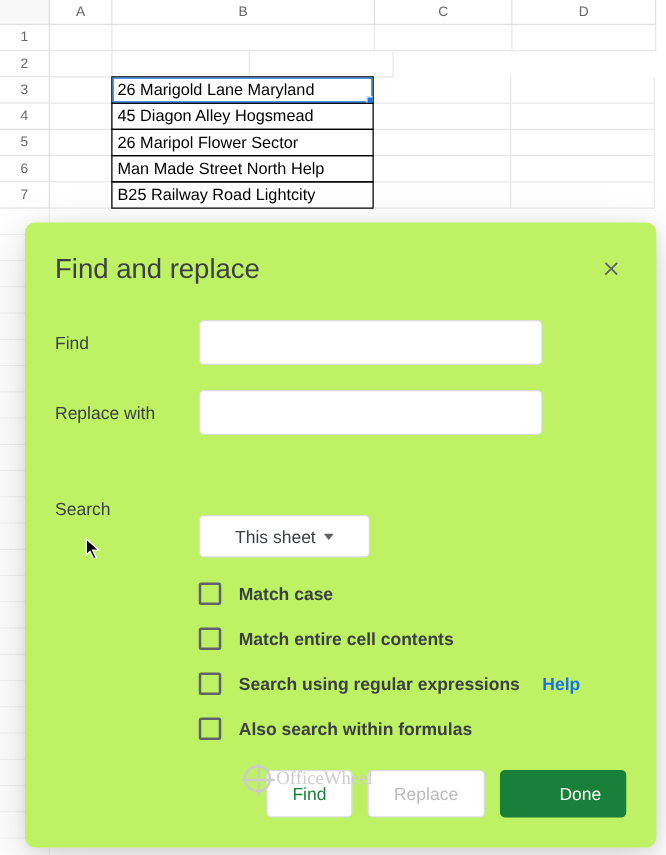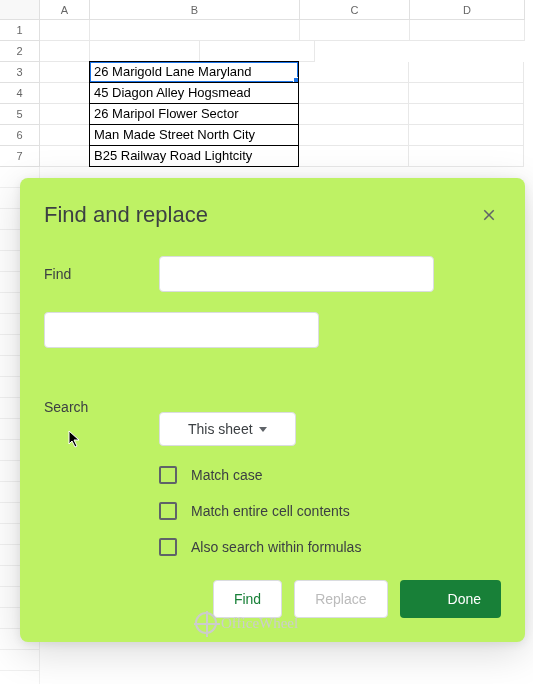--- a/index.html
+++ b/index.html
@@ -163,20 +163,21 @@
     }
     .dropdown-arrow {
       width: 0; height: 0;
       border-left: 4px solid transparent;
       border-right: 4px solid transparent;
       border-top: 5px solid #5f6368;
     }
     .checkbox-group {
       margin-left: 115px;
       margin-top: 4px;
+      font-weight: bold;
     }
     .checkbox-row {
       display: flex;
       align-items: center;
       margin-bottom: 18px;
       gap: 14px;
     }
     .checkbox {
       width: 18px;
       height: 18px;
@@ -297,21 +298,21 @@
   <div class="grid-row">
     <div class="row-header">5</div>
     <div class="cell col-A"></div>
     <div class="cell col-B data-cell">26 Maripol Flower Sector</div>
     <div class="cell col-C"></div>
     <div class="cell col-D"></div>
   </div>
   <div class="grid-row">
     <div class="row-header">6</div>
     <div class="cell col-A"></div>
-    <div class="cell col-B data-cell">Man Made Street North City</div>
+    <div class="cell col-B data-cell">Man Made Street North Help</div>
     <div class="cell col-C"></div>
     <div class="cell col-D"></div>
   </div>
   <div class="grid-row">
     <div class="row-header">7</div>
     <div class="cell col-A"></div>
     <div class="cell col-B data-cell">B25 Railway Road Lightcity</div>
     <div class="cell col-C"></div>
     <div class="cell col-D"></div>
   </div>
@@ -402,20 +403,21 @@
           <path fill="currentColor" d="M19 6.41L17.59 5 12 10.59 6.41 5 5 6.41 10.59 12 5 17.59 6.41 19 12 13.41 17.59 19 19 17.59 13.41 12z"></path>
         </svg>
     </button>
   </div>
 
   <div class="form-row">
     <div class="form-label">Find</div>
     <input class="text-input" type="text" style="">
   </div>
   <div class="form-row">
+    <div class="form-label">Replace with</div>
     <input class="text-input" type="text" style="">
   </div>
   <div class="form-row">
     <div class="form-label">Search</div>
     <button class="search-select">
       <span>This sheet</span>
       <span class="dropdown-arrow"></span>
     </button>
   </div>
 
@@ -423,20 +425,25 @@
     <div class="checkbox-row">
       <div class="checkbox"></div>
       <span class="checkbox-label">Match case</span>
     </div>
     <div class="checkbox-row">
       <div class="checkbox"></div>
       <span class="checkbox-label">Match entire cell contents</span>
     </div>
     <div class="checkbox-row">
       <div class="checkbox"></div>
+      <span class="checkbox-label">Search using regular expressions</span>
+      <a class="help-link">Help</a>
+    </div>
+    <div class="checkbox-row">
+      <div class="checkbox"></div>
       <span class="checkbox-label">Also search within formulas</span>
     </div>
   </div>
 
   <div class="dialog-footer">
     <button class="btn btn-outline">Find</button>
     <button class="btn btn-outline disabled">Replace</button>
     <button class="btn btn-primary">Done</button>
   </div>
 </div>

